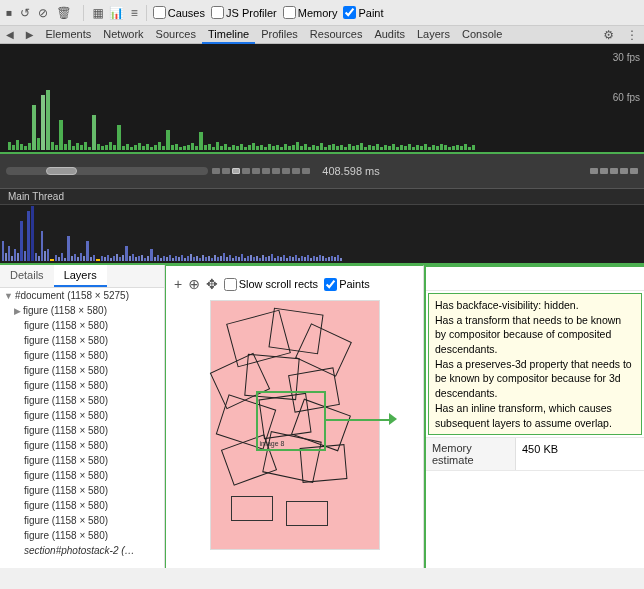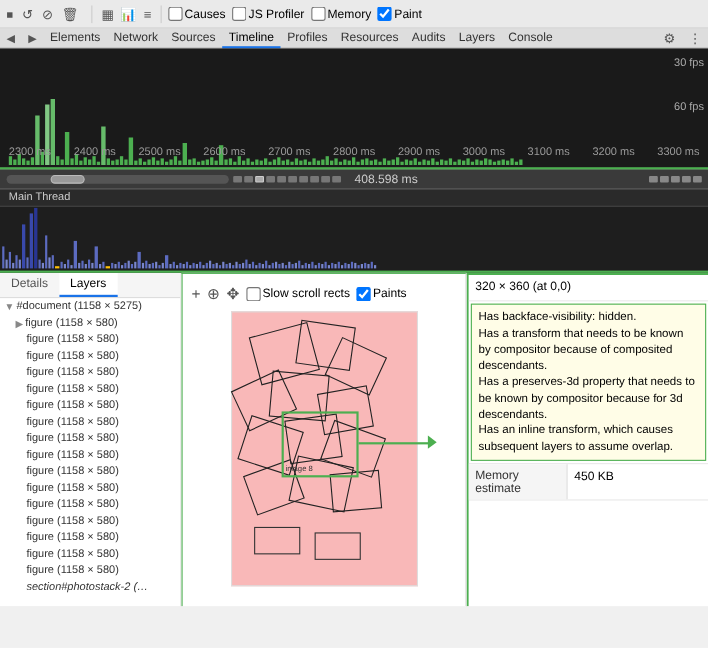--- a/index.html
+++ b/index.html
@@ -31,21 +31,21 @@
     .fps-30 { top: 8px; }
     .fps-60 { top: 48px; }
 
     
     .time-axis { position: absolute; bottom: 8px; left: 0; right: 0; display: flex; justify-content: space-between; padding: 0 8px; }
     .time-label { font-size: 10px; color: #999; }
 
     
     #scrollbar-area {
       background: #3a3a3a; height: 18px; display: flex; align-items: center;
-      padding: 0 6px; border-bottom: 1px solid #555;
+      padding: 17px 6px; border-bottom: 1px solid #555;
     }
     .scrollbar-track { flex: 1; height: 8px; background: #555; border-radius: 4px; position: relative; }
     .scrollbar-thumb { position: absolute; left: 20%; width: 15%; height: 100%; background: #999; border-radius: 4px; border: 1px solid #bbb; }
     .scrollbar-time { color: #ccc; font-size: 11px; margin: 0 8px; }
 
     
     #main-thread-label {
       background: #2a2a2a; padding: 2px 8px; font-size: 10px; color: #ccc;
       border-bottom: 1px solid #444;
     }
@@ -254,33 +254,20 @@
     <div style="width:3px;height:6px;background:#4caf50;"></div>
     <div style="width:3px;height:5px;background:#4caf50;"></div>
     <div style="width:3px;height:3px;background:#4caf50;"></div>
     <div style="width:3px;height:4px;background:#4caf50;"></div>
     <div style="width:3px;height:5px;background:#4caf50;"></div>
     <div style="width:3px;height:4px;background:#4caf50;"></div>
     <div style="width:3px;height:6px;background:#4caf50;"></div>
     <div style="width:3px;height:3px;background:#4caf50;"></div>
     <div style="width:3px;height:5px;background:#4caf50;"></div>
   </div>
-  <div class="time-axis">
-    <span class="time-label">2300 ms</span>
-    <span class="time-label">2400 ms</span>
-    <span class="time-label">2500 ms</span>
-    <span class="time-label">2600 ms</span>
-    <span class="time-label">2700 ms</span>
-    <span class="time-label">2800 ms</span>
-    <span class="time-label">2900 ms</span>
-    <span class="time-label">3000 ms</span>
-    <span class="time-label">3100 ms</span>
-    <span class="time-label">3200 ms</span>
-    <span class="time-label">3300 ms</span>
-  </div>
 </div>
 
 <div id="scrollbar-area">
   <div class="scrollbar-track">
     <div class="scrollbar-thumb"></div>
   </div>
   <div style="display:flex; gap:2px; margin: 0 4px; align-items:center;">
     <div style="width:8px;height:6px;background:#777;border-radius:1px;"></div>
     <div style="width:8px;height:6px;background:#777;border-radius:1px;"></div>
     <div style="width:8px;height:6px;background:#aaa;border-radius:1px;border:1px solid #ccc;"></div>
@@ -560,21 +547,20 @@
       <div style="position:absolute; left:20px; top:195px; width:42px; height:25px; border:1px solid #333; background:transparent;"></div>
       <div style="position:absolute; left:75px; top:200px; width:42px; height:25px; border:1px solid #333; background:transparent;"></div>
 
       <div style="position:absolute; left:115px; top:118px; width:65px; height:2px; background:#4caf50; transform-origin: left center;"></div>
       <div style="position:absolute; left:178px; top:112px; width:0; height:0; border-top:6px solid transparent; border-bottom:6px solid transparent; border-left:8px solid #4caf50;"></div>
     </div>
   </div>
 
   <div id="info-panel">
     <div class="info-row">
-      <div class="info-value">320 × 360 (at 0,0)</div>
     </div>
     <div class="info-row" style="min-height:120px;">
       <div class="info-value highlight" style="font-size:10.5px;">
         Has backface-visibility: hidden.<br>
         Has a transform that needs to be known by compositor because of composited descendants.<br>
         Has a preserves-3d property that needs to be known by compositor because for 3d descendants.<br>
         Has an inline transform, which causes subsequent layers to assume overlap.
       </div>
     </div>
     <div class="info-row">

